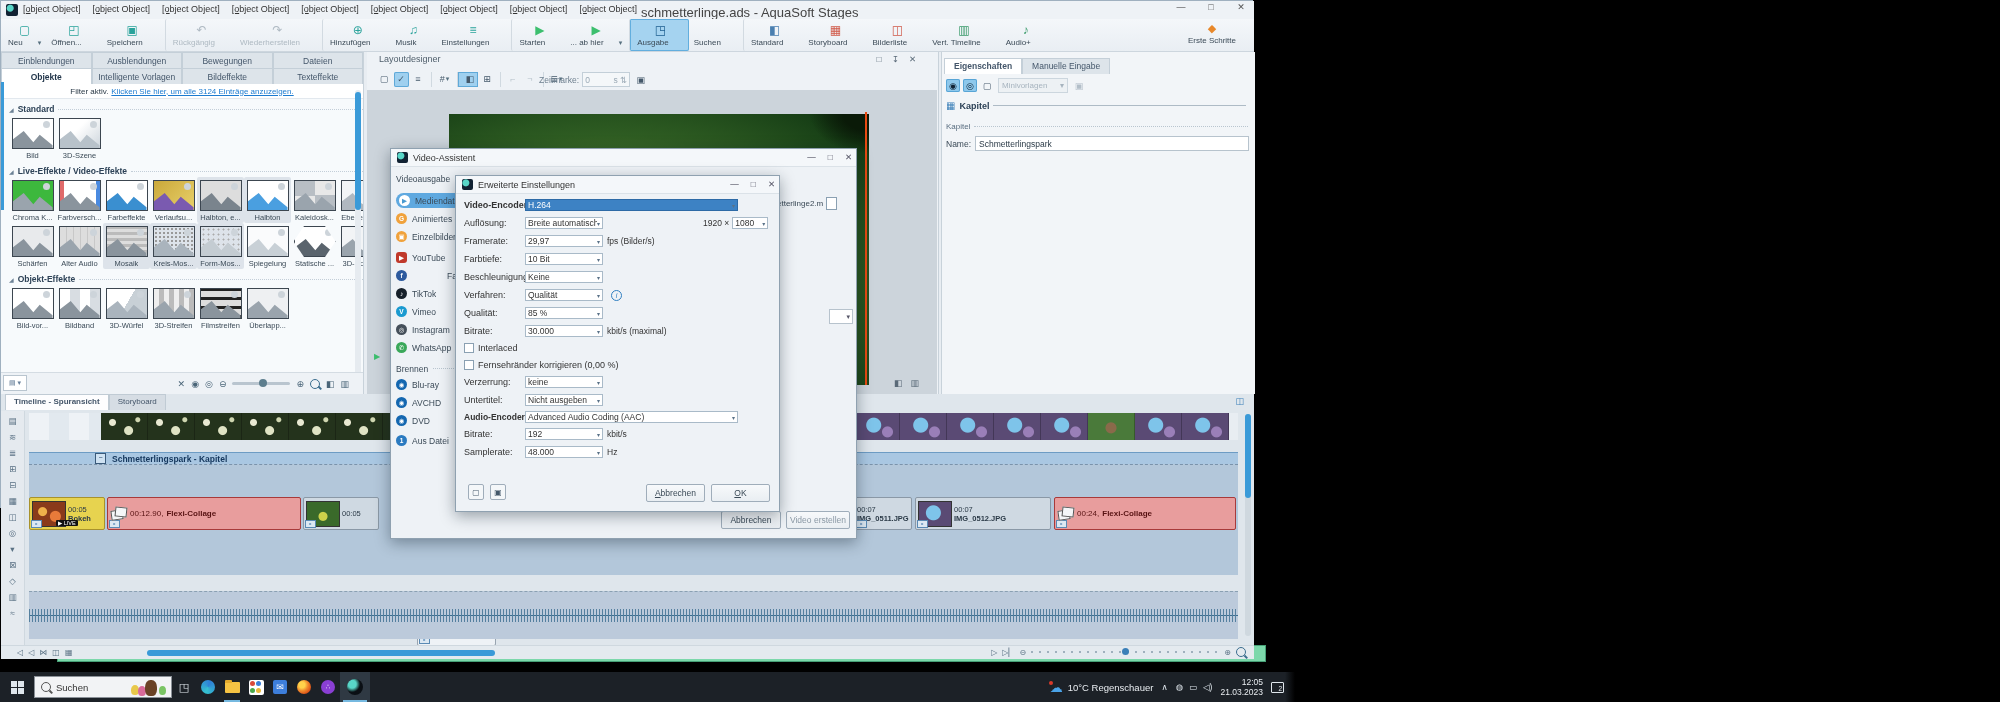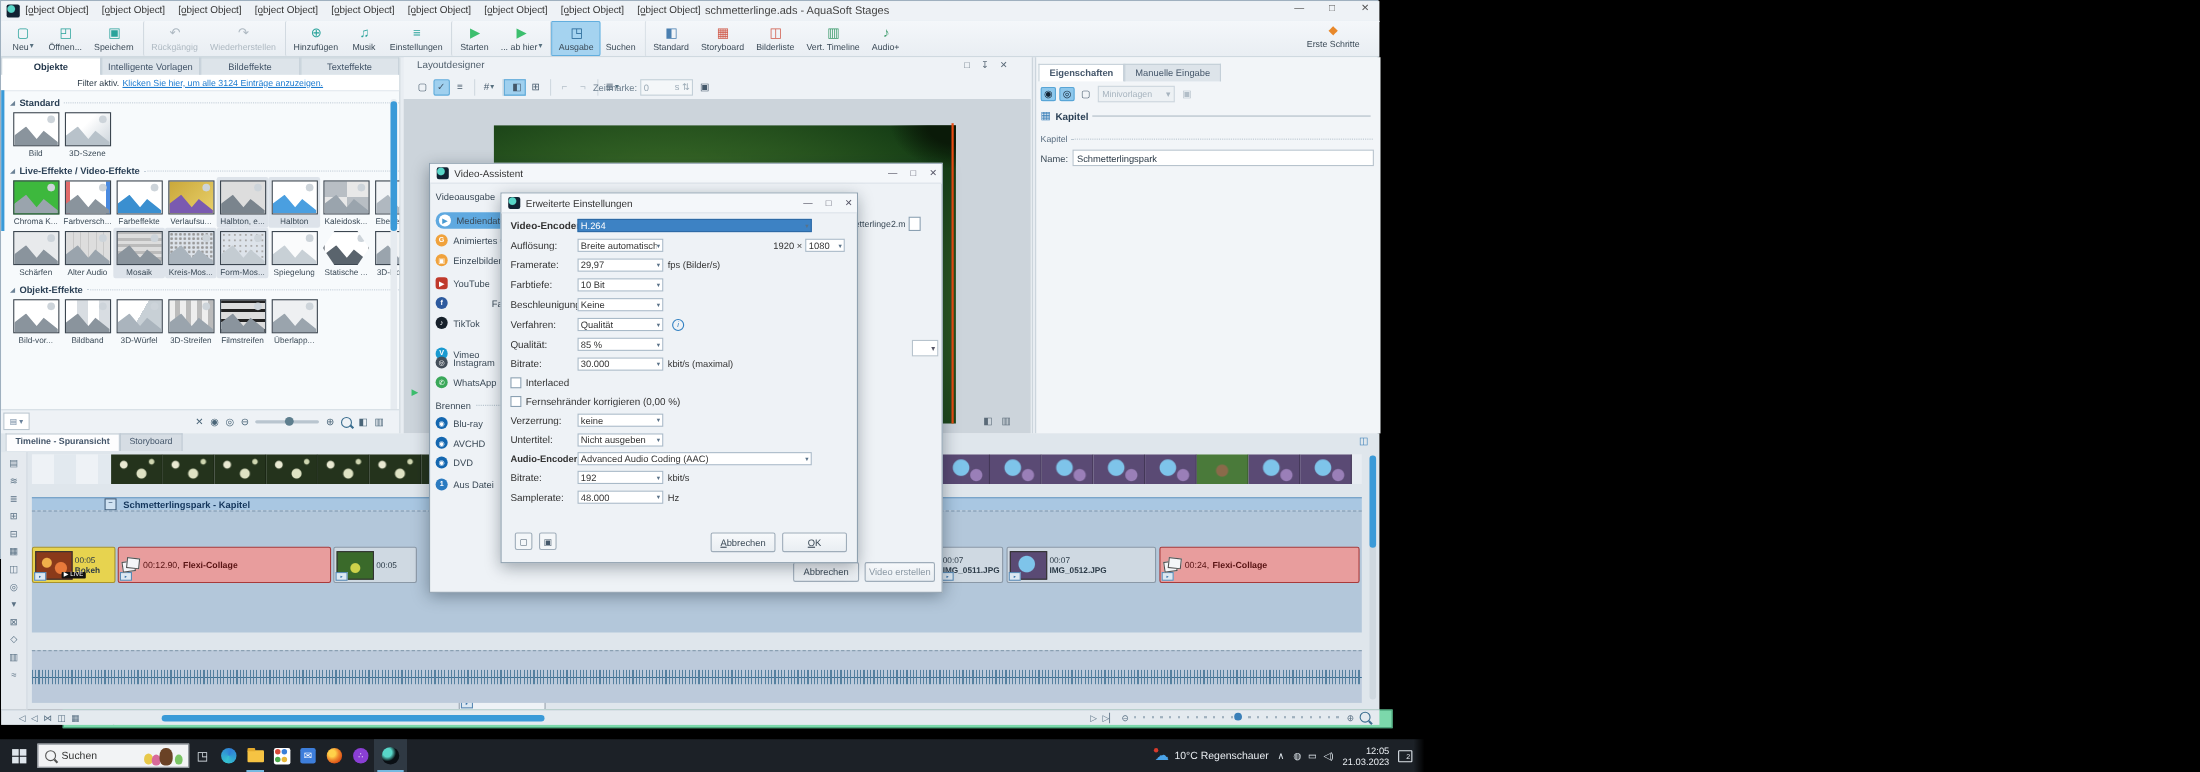--- a/index.html
+++ b/index.html
@@ -7,28 +7,28 @@
         font-family:"Liberation Sans","DejaVu Sans",sans-serif;color:#2b3a47;
         -webkit-font-smoothing:antialiased;}
   #app{position:absolute;left:0;top:0;width:1253px;height:508px;background:#e8edf2;border:1px solid #9fb0bf;box-sizing:border-box;text-decoration:underline;}
   
   #titlebar{position:absolute;left:0;top:0;width:1253px;height:18px;background:#eef2f6;border-bottom:1px solid #d7dee5;}
   #appicon{position:absolute;left:5px;top:3px;width:12px;height:12px;border-radius:2px;
            background:radial-gradient(circle at 35% 35%,#58d6c8 0 3px,#123 4px);}
   #menubar{position:absolute;left:22px;top:3px;display:flex;gap:12px;font-size:9px;color:#333;}
   .menu-item{cursor:default;}
   .menu-item::first-letter{text-decoration:underline;}
-  #wintitle{position:absolute;left:640px;top:4px;font-size:10px;color:#444;}
+  #wintitle{position:absolute;left:640px;top:4px;font-size:13px;color:#444;}
   #winbtns{position:absolute;right:6px;top:1px;display:flex;gap:16px;font-size:9px;color:#555;}
   #winbtns span{width:14px;text-align:center;}
   
   #toolbar{position:absolute;left:0;top:18px;width:1253px;height:33px;background:linear-gradient(#f4f7fa,#e9eef3);border-bottom:1px solid #cdd6de;display:flex;align-items:stretch;padding-left:2px;box-sizing:border-box;}
   .tb-btn{display:flex;flex-direction:column;align-items:center;justify-content:center;padding:1px 5px;min-width:26px;border-radius:2px;}
   .tb-btn .tb-ic{font-size:12px;line-height:13px;height:14px;color:#2aa39b;}
-  .tb-btn .tb-lb{font-size:8px;color:#3b4a57;white-space:nowrap;line-height:9px;display:flex;align-items:flex-start;gap:1px;}
+  .tb-btn .tb-lb{font-size:8px;color:#3b4a57;white-space:nowrap;line-height:9px;display:flex;align-items:flex-start;gap:15px;}
   .tb-btn.act{background:#a5d3f0;box-shadow:inset 0 0 0 1px #62aede;}
   .tb-btn.dis .tb-ic,.tb-btn.dis .tb-lb{color:#aeb9c2;}
   .tb-btn.sep{border-left:1px solid #d2dae1;margin-left:2px;padding-left:7px;}
   .tb-arrow{font-size:7px;color:#57707f;}
   #erste-schritte{position:absolute;right:4px;top:20px;width:62px;text-align:center;}
   #erste-schritte .tb-ic{color:#e8882a;font-size:11px;}
   #erste-schritte .tb-lb{font-size:8px;color:#3b4a57;}
   .mag{display:inline-block;width:8px;height:8px;border:1.4px solid #3b6e8f;border-radius:50%;position:relative;}
   .mag::after{content:"";position:absolute;width:4px;height:1.5px;background:#3b6e8f;transform:rotate(45deg);right:-3px;bottom:-1px;}
   
@@ -385,20 +385,27 @@
         </div>
     </div>
     <div id="erste-schritte" class="tb-btn">
       <span class="tb-ic">◆</span>
       <span class="tb-lb">Erste Schritte</span>
     </div>
 
     <div id="leftpanel">
       <div class="ptabs">
 
+      <div class="ptab">Einblendungen</div>
+          <div class="ptab">Ausblendungen</div>
+          <div class="ptab">Bewegungen</div>
+          <div class="ptab">Dateien</div>
+        </div>
+      <div class="ptabs">
+
       <div class="ptab on">Objekte</div>
           <div class="ptab">Intelligente Vorlagen</div>
           <div class="ptab">Bildeffekte</div>
           <div class="ptab">Texteffekte</div>
         </div>
       <div id="filterbar">
         <span>Filter aktiv.</span>
         <span class="flink">Klicken Sie hier, um alle 3124 Einträge anzuzeigen.</span>
       </div>
       <div class="lp-sec">
@@ -948,21 +955,21 @@
         <div class="va-it" style="top: 119px; gap: 40px;">
           <span class="ic" style="background: rgb(45, 90, 158);">f</span>
           <span style="white-space:nowrap;overflow:hidden;">Facebook</span>
         </div>
 
         <div class="va-it" style="top: 137px;">
           <span class="ic" style="background: rgb(22, 32, 42);">♪</span>
           <span style="white-space:nowrap;overflow:hidden;">TikTok</span>
         </div>
 
-        <div class="va-it" style="top: 155px; margin-top: 10px;">
+        <div class="va-it" style="top: 155px;">
           <span class="ic" style="background: rgb(26, 154, 208);">V</span>
           <span style="white-space:nowrap;overflow:hidden;">Vimeo</span>
         </div>
 
         <div class="va-it" style="top: 173px;">
           <span class="ic" style="background: rgb(68, 79, 90);">◎</span>
           <span style="white-space:nowrap;overflow:hidden;">Instagram</span>
         </div>
 
         <div class="va-it" style="top: 191px;">

